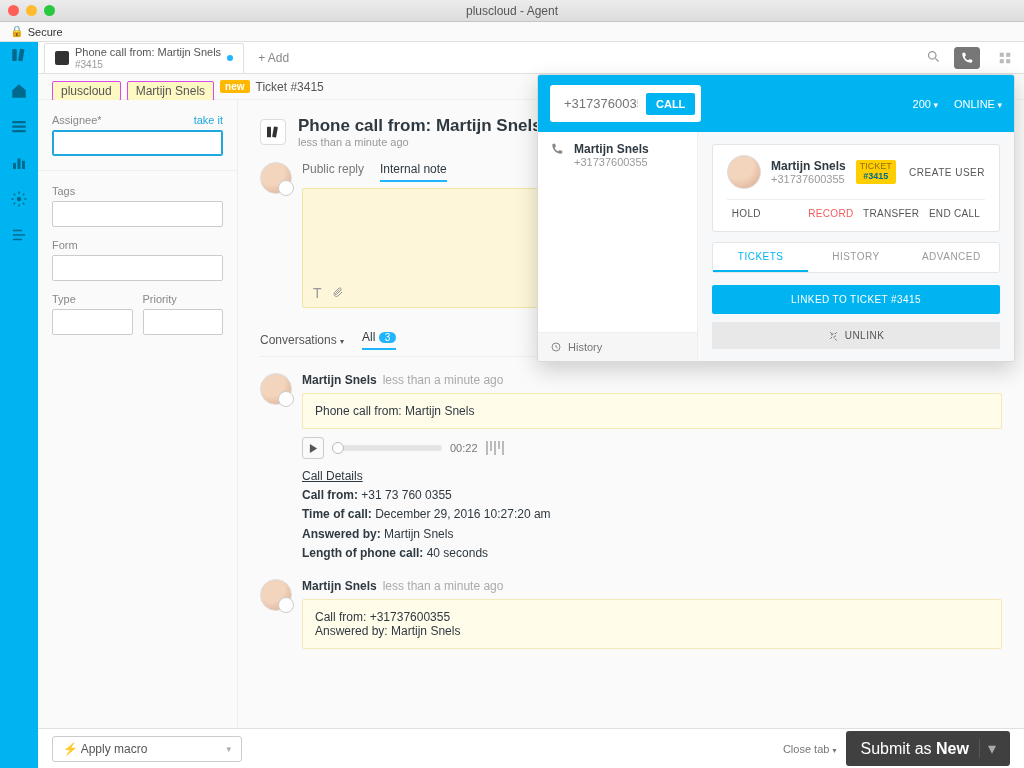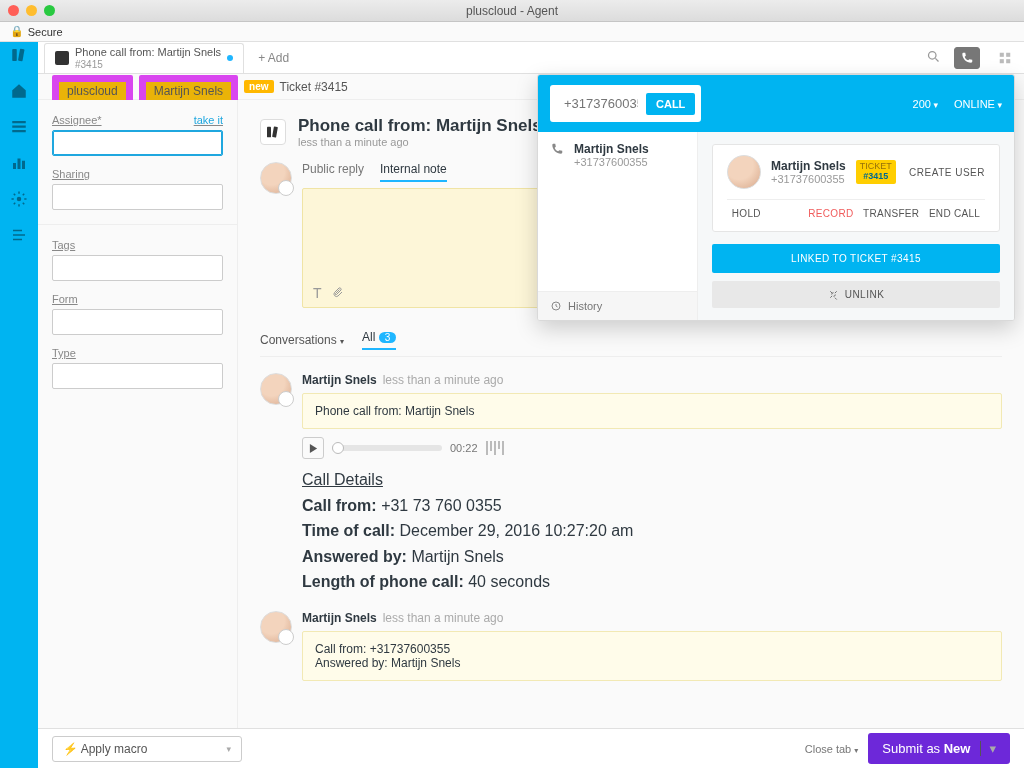--- a/index.html
+++ b/index.html
@@ -26,29 +26,29 @@
 .tab { display: flex; align-items: center; gap: 6px; padding: 4px 10px; border: 1px solid #e0e0e0; border-bottom: none; height: 30px; font-size: 12px; color:#555; background:#fff; border-radius:3px 3px 0 0; margin-right: 4px;}
 .tab .tabicon { width:14px; height:14px; background:#333; border-radius:2px; }
 .tab .bluedot { width:6px; height:6px; background:#1fb6ff; border-radius:50%; }
 .addtab { color:#888; padding:0 10px; display:flex; align-items:center; gap:4px; font-size:12px;}
 .right-icons { margin-left:auto; display:flex; gap:12px; align-items:center; color:#888;}
 .right-icons .sq { width:26px; height:22px; border:1px solid #c8c8c8; border-radius:3px; display:flex; align-items:center; justify-content:center; }
 .right-icons .sq.dark { background:#777; color:#fff; border-color:#777;}
 
 
 .crumbs { position: absolute; left: 38px; top: 74px; right: 0; height: 26px; padding: 0 14px; display: flex; align-items: center; gap: 6px; font-size: 12px; color:#555; background:#fafafa; border-bottom:1px solid #eee;}
-.crumb { border:7px solid #d946ef; padding:2px 8px; border-radius:2px; background:#eab308;margin-top:8px; }
+.crumb { border:1px solid #d946ef; padding:2px 8px; border-radius:2px; background:#fef9c3;margin-top:8px; }
 .newpill { background:#ffb800; color:#fff; padding:1px 5px; border-radius:2px; font-size:10px; font-weight:600;}
 
 
 .main { position:absolute; left:38px; top:100px; right:0; bottom:40px; display:flex; background:#fafafa; }
 
 
 .props { width:200px; padding:14px; border-right:1px solid #eee; }
-.props .lbl { font-size:11px; color:#888; margin-bottom:4px; display:flex; justify-content:space-between;text-decoration:underline; }
+.props .lbl { font-size:11px; color:#888; margin-bottom:4px; display:flex; justify-content:space-between; }
 .props .lbl .takeit { color:#1fa7df; font-size:11px;text-align:right; }
 .props input, .props select { width:100%; border:1px solid #ccc; padding:5px 6px; font-size:12px; border-radius:2px; background:#fff; }
 .props input.focused { border:1px solid #1fa7df; box-shadow:0 0 0 1px #1fa7df inset; }
 .props .field { margin-bottom:12px; }
 .props .row2 { display:flex; gap:10px;align-items:center; }
 .props .row2 > div { flex:1; }
 .props hr { border:none; border-top:1px solid #eee; margin:14px -14px; }
 
 
 .center { flex:1; padding:16px 22px; overflow:auto; }
@@ -78,21 +78,21 @@
 .msghead .ago { color:#aaa; margin-left:6px; }
 .msgbody { background:#fffcea; border:1px solid #f2e9b4; padding:10px 12px; font-size:12px; border-radius:2px; width:100%; }
 
 .audio { display:flex; align-items:center; gap:8px; margin:8px 0; }
 .playbtn { width:22px; height:22px; border:1px solid #ccc; border-radius:3px; display:flex; align-items:center; justify-content:center; }
 .playbtn svg { width:9px; height:9px; fill:#555;}
 .track { width:110px; height:6px; background:#e5e5e5; border-radius:3px; position:relative; }
 .track .knob { position:absolute; left:0; top:-3px; width:12px; height:12px; background:#fff; border:1px solid #bbb; border-radius:50%; }
 .waves { display:flex; gap:2px; }
 .waves span { width:2px; height:14px; background:#bbb; }
-.calldet { font-size:16px; line-height:1.6; }
+.calldet { font-size:12px; line-height:1.6; }
 .calldet .u { text-decoration:underline; }
 
 
 .callpanel { position:absolute; top:74px; left:537px; width:478px; background:#fff; border:1px solid #d9d9d9; border-radius:3px; box-shadow:0 8px 22px rgba(0,0,0,.18); z-index:50; overflow:hidden;}
 .callpanel .bluehdr { background:#00b4f1; padding:10px 12px; display:flex; align-items:center; gap:10px;}
 .dialbox { background:#fff; border-radius:3px; display:flex; align-items:center; padding:3px; border:3px solid #fff;}
 .dialbox input { border:none; padding:5px 8px; font-size:13px; color:#aaa; width:90px; outline:none;}
 .dialbox .callbtn { background:#00b4f1; color:#fff; padding:5px 10px; font-size:11px; font-weight:600; border-radius:2px;}
 .hdrright { margin-left:auto; display:flex; gap:16px; color:#fff; font-size:11px;}
 .hdrright span::after { content:" ▾"; font-size:9px;}
@@ -119,21 +119,21 @@
 .subtabs div { flex:1; text-align:center; padding:8px 0; font-size:10px; letter-spacing:.5px; color:#999;}
 .subtabs div.active { color:#00b4f1; border-bottom:2px solid #00b4f1;}
 
 .linkedbtn { background:#00b4f1; color:#fff; text-align:center; padding:9px 0; font-size:10px; letter-spacing:.4px; margin-top:12px; border-radius:2px;}
 .unlinkbtn { background:#e8e8e8; color:#555; text-align:center; padding:8px 0; font-size:10px; letter-spacing:.5px; margin-top:8px; border-radius:2px; display:flex; align-items:center; justify-content:center; gap:6px;}
 
 
 .bottombar { position:absolute; left:38px; right:0; bottom:0; height:40px; border-top:1px solid #e0e0e0; background:#fff; display:flex; align-items:center; padding:0 14px; gap:10px;}
 .macro { border:1px solid #ccc; border-radius:3px; padding:5px 10px; font-size:12px; color:#555; width:190px; display:flex; align-items:center; justify-content:space-between;}
 .closetab { margin-left:auto; font-size:11px; color:#777;}
-.submit { background:#6d28d9; color:#fff; padding:8px 14px; font-size:13px; border-radius:3px; display:flex; align-items:center; gap:6px;}
+.submit { background:#404040; color:#fff; padding:8px 14px; font-size:16px; border-radius:3px; display:flex; align-items:center; gap:6px;}
 .submit .drop { border-left:1px solid #555; padding-left:8px; margin-left:4px; color:#aaa;}
 </style>
 </head>
 <body>
 
 <div class="titlebar">
   <div class="traffic">
     <div class="dot r"></div>
     <div class="dot y"></div>
     <div class="dot g"></div>
@@ -232,42 +232,39 @@
 <div class="main">
 
   <div class="props">
     <div class="field">
       <div class="lbl">
           <span>Assignee*</span>
         <span class="takeit">take it</span>
         </div>
       <input class="focused" style="">
     </div>
-    <div class="field">
-      <div class="lbl">
-          <span>Sharing</span>
-        </div>
-      <input style="">
-    </div>
     <hr>
     <div class="field">
       <div class="lbl">
           <span>Tags</span>
         </div>
       <input style="">
     </div>
     <div class="field">
       <div class="lbl">
           <span>Form</span>
         </div>
       <input style="">
     </div>
     <div class="row2">
       <div><div class="lbl">
             <span>Type</span>
+          </div><input style=""></div>
+      <div><div class="lbl">
+            <span>Priority</span>
           </div><input style=""></div>
     </div>
   </div>
 
   <div class="center">
     <div class="headerline">
       <div class="ticketicon">
         <svg viewBox="0 0 24 24" width="16" height="16" fill="#333">
             <rect x="3" y="4" width="6" height="16" rx="1"></rect>
             <rect x="12" y="4" width="6" height="16" rx="1" transform="rotate(10 15 12)"></rect>
@@ -397,20 +394,25 @@
           </div>
           <div class="createuser">CREATE USER</div>
         </div>
         <div class="callactions">
           <span>HOLD</span>
           <span class="rec">RECORD</span>
           <span>TRANSFER</span>
           <span>END CALL</span>
         </div>
       </div>
+      <div class="subtabs">
+        <div class="active">TICKETS</div>
+        <div>HISTORY</div>
+        <div>ADVANCED</div>
+      </div>
       <div class="linkedbtn">LINKED TO TICKET #3415</div>
       <div class="unlinkbtn">
         <svg viewBox="0 0 24 24" width="11" height="11" fill="none" stroke="#666" stroke-width="2">
             <path d="M9 15l-4 4M15 9l4-4M9 9L5 5m10 14l4 4M8 12a4 4 0 014-4m0 8a4 4 0 004-4"></path>
           </svg>
         <span>UNLINK</span>
       </div>
     </div>
   </div>
 </div>

